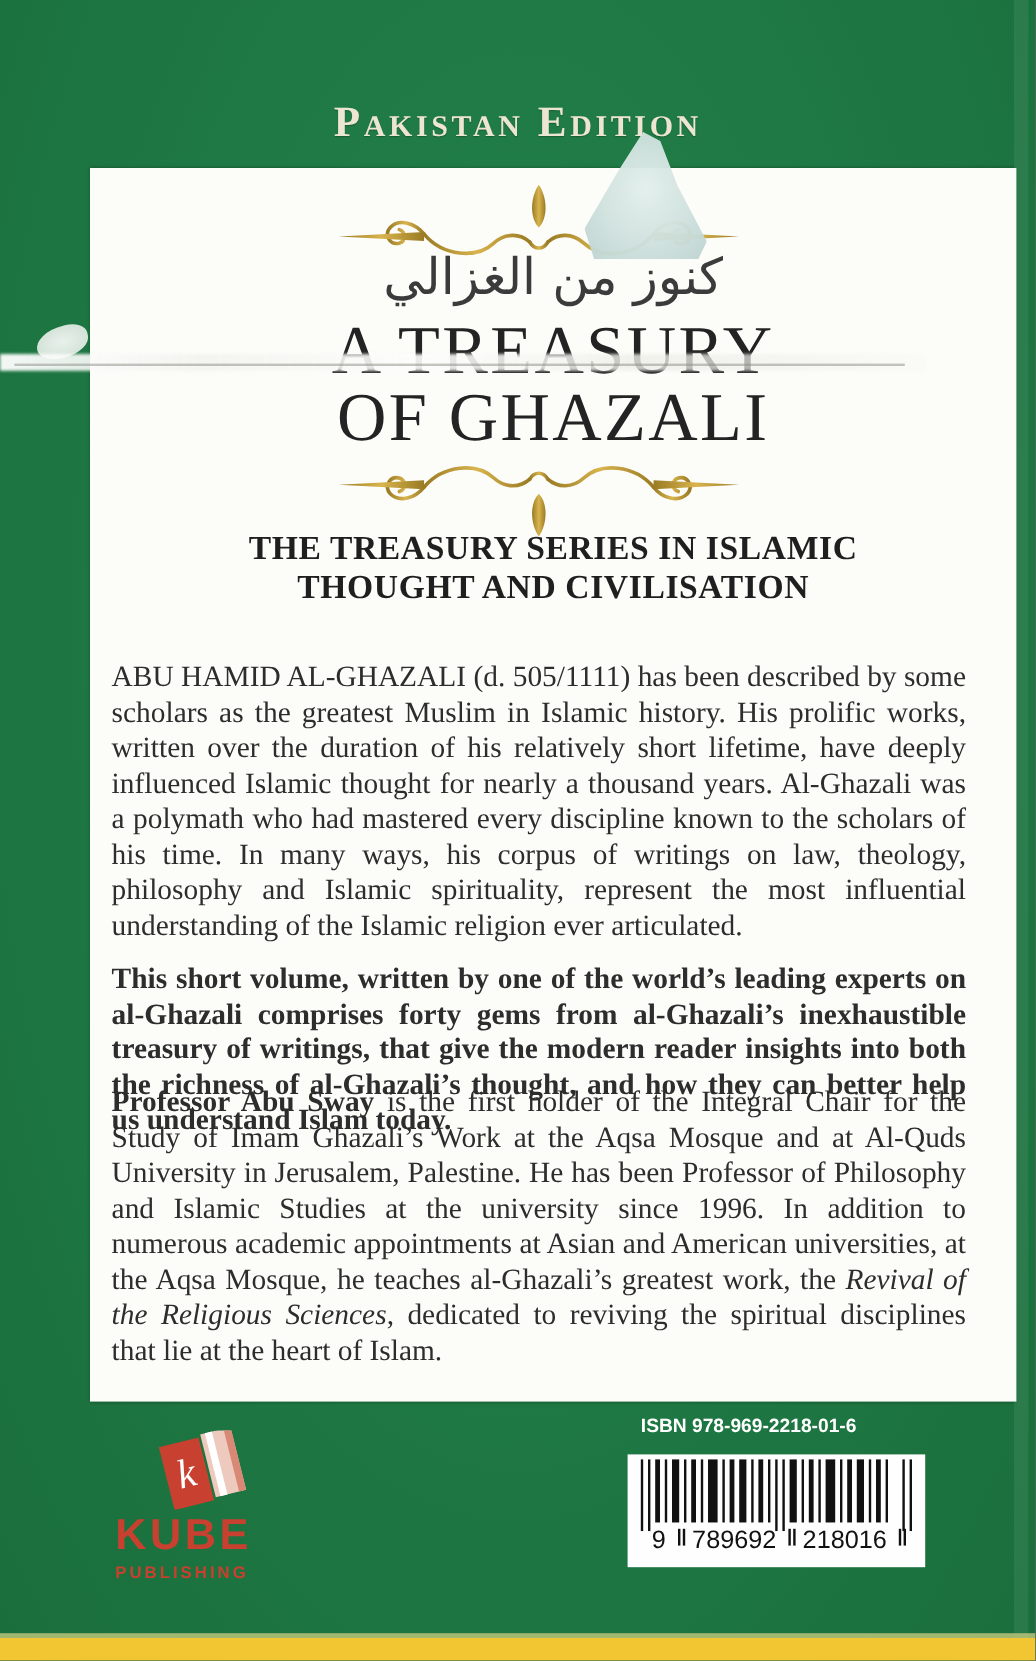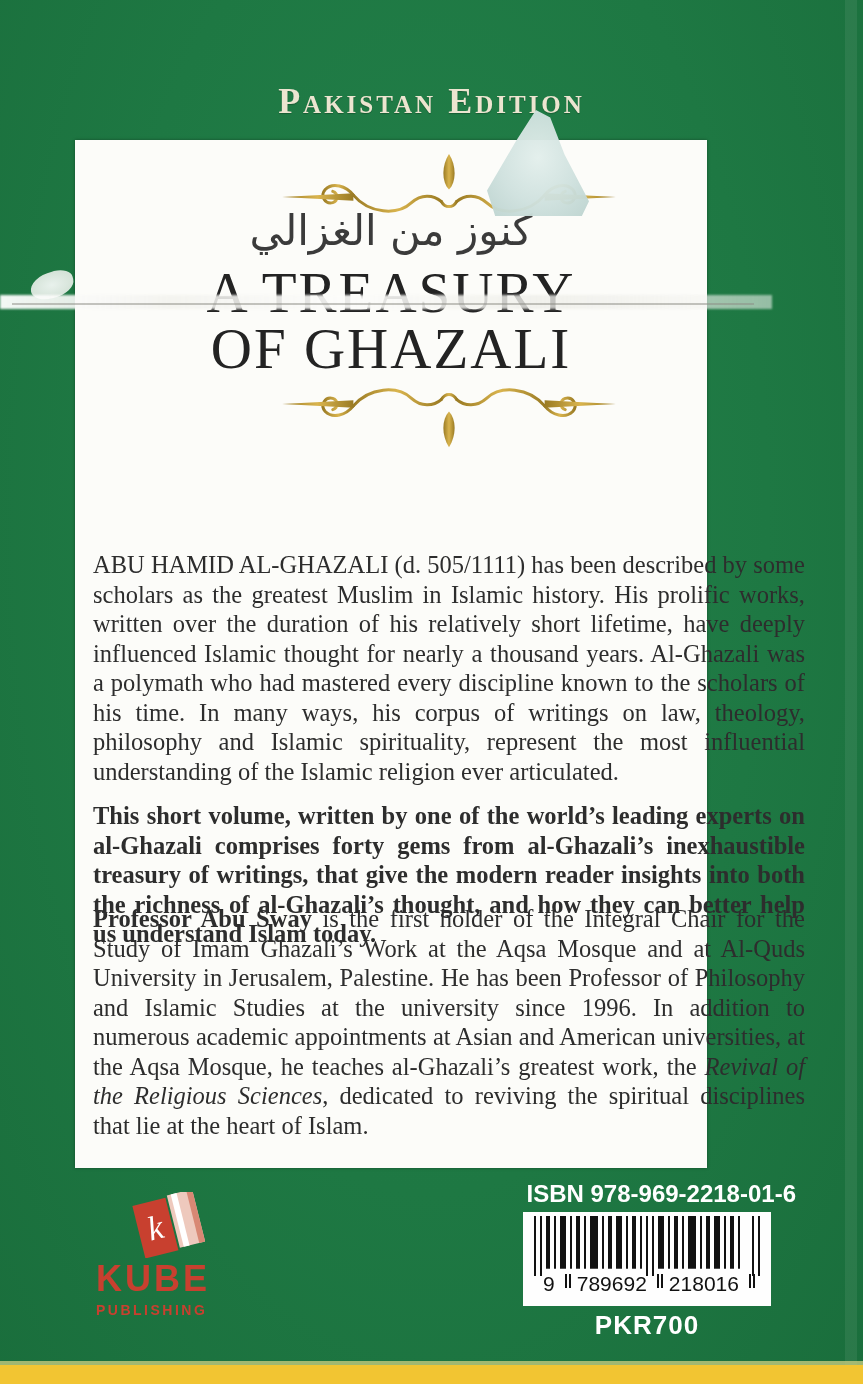--- a/index.html
+++ b/index.html
@@ -9,21 +9,21 @@
     font-family:"Liberation Serif", serif;
   }
   
   .edition{
     position:absolute;top:80px;left:0;width:100%;text-align:center;
     font-variant:small-caps;font-weight:700;font-size:36px;letter-spacing:3px;
     color:#ece5d0;text-shadow:0 1px 1px rgba(0,0,0,.25);
   }
   
   .panel{
-    position:absolute;left:75px;top:140px;width:632px;height:1028px;
+    position:absolute;left:75px;top:140px;width:772px;height:1028px;
     background:#fcfcf9;box-shadow:0 0 3px rgba(0,0,0,.35);
   }
   .flourish{position:absolute;left:204px;width:340px;height:75px;}
   .flourish-top{top:12px;transform:scaleY(-1);}
   .flourish-bottom{top:234px;}
   .arabic{
     position:absolute;top:66px;left:0;width:100%;text-align:center;
     font-family:"DejaVu Sans", sans-serif;font-size:42px;color:#3b3b3b;
     direction:rtl;
   }
@@ -74,22 +74,22 @@
   .kube-name{
     font-family:"Liberation Sans", sans-serif;font-weight:700;font-size:36px;
     letter-spacing:3px;color:#c8402f;margin-top:0;
   }
   .kube-sub{
     font-family:"Liberation Sans", sans-serif;font-weight:700;font-size:14px;
     letter-spacing:2.5px;color:#c8402f;margin-top:2px;
   }
   
   .isbn-label{
-    position:absolute;left:516px;top:1180px;width:280px;text-align:right;
-    font-family:"Liberation Sans", sans-serif;font-weight:700;font-size:24px;color:#fff;
+    position:absolute;left:534px;top:1180px;width:280px;text-align:left;
+    font-family:"Liberation Sans", sans-serif;font-weight:700;font-size:16px;color:#fff;
   }
   .barcode{
     position:absolute;left:523px;top:1212px;width:248px;height:94px;
     background:#fefefe;padding:0;box-sizing:border-box;
   }
   .barcode-bars{display:block;margin:4px auto 0 auto;}
   .barcode-digits{
     display:flex;align-items:flex-start;justify-content:center;gap:10px;
     font-family:"Liberation Sans", sans-serif;font-size:21px;color:#111;
     margin-top:-2px;line-height:20px;
@@ -145,20 +145,24 @@
         <path d="M78,34 C70,44 56,48 48,40 C42,33 48,24 56,26 C62,28 62,36 56,38"></path>
         <path d="M282,34 C265,14 235,12 220,26 C210,35 197,35 188,27"></path>
         <path d="M282,34 C290,44 304,48 312,40 C318,33 312,24 304,26 C298,28 298,36 304,38"></path>
         <path d="M172,27 C176,20 184,20 188,27"></path>
       </g>
       <polygon points="2,32 78,28 78,36" fill="url(#gg)"></polygon>
       <polygon points="358,32 282,28 282,36" fill="url(#gg)"></polygon>
       <path d="M180,40 C188,48 188,66 180,78 C172,66 172,48 180,40" fill="url(#gg)"></path>
     </svg>
 
+    <div class="series">
+      <span>THE TREASURY SERIES IN ISLAMIC</span><br>
+      <span>THOUGHT AND CIVILISATION</span>
+    </div>
 
     <p class="blurb para1">ABU HAMID AL-GHAZALI (d. 505/1111) has been described by some scholars as the greatest Muslim in Islamic history. His prolific works, written over the duration of his relatively short lifetime, have deeply influenced Islamic thought for nearly a thousand years. Al-Ghazali was a polymath who had mastered every discipline known to the scholars of his time. In many ways, his corpus of writings on law, theology, philosophy and Islamic spirituality, represent the most influential understanding of the Islamic religion ever articulated.</p>
     <p class="blurb para2">This short volume, written by one of the world’s leading experts on al-Ghazali comprises forty gems from al-Ghazali’s inexhaustible treasury of writings, that give the modern reader insights into both the richness of al-Ghazali’s thought, and how they can better help us understand Islam today.</p>
     <p class="blurb para3"><b>Professor Abu Sway</b><span> is the first holder of the Integral Chair for the Study of Imam Ghazali’s Work at the Aqsa Mosque and at Al-Quds University in Jerusalem, Palestine. He has been Professor of Philosophy and Islamic Studies at the university since 1996. In addition to numerous academic appointments at Asian and American universities, at the Aqsa Mosque, he teaches al-Ghazali’s greatest work, the </span><i>Revival of the Religious Sciences</i><span>, dedicated to reviving the spiritual disciplines that lie at the heart of Islam.</span></p>
   </div>
 
   <div class="smudge-top"></div>
   <div class="scratch-blob"></div>
   <div class="scratch-line"></div>
   <div class="scratch-line-dark"></div>
@@ -216,18 +220,17 @@
     </svg>
     <div class="barcode-digits">
       <span>9</span>
       <div class="guard"></div>
       <span>789692</span>
       <div class="guard"></div>
       <span>218016</span>
       <div class="guard"></div>
     </div>
   </div>
-  <div class="price">PKR700</div>
 
   <div class="strip-line"></div>
   <div class="yellow-strip"></div>
 
 </div>
 
 </body></html>

